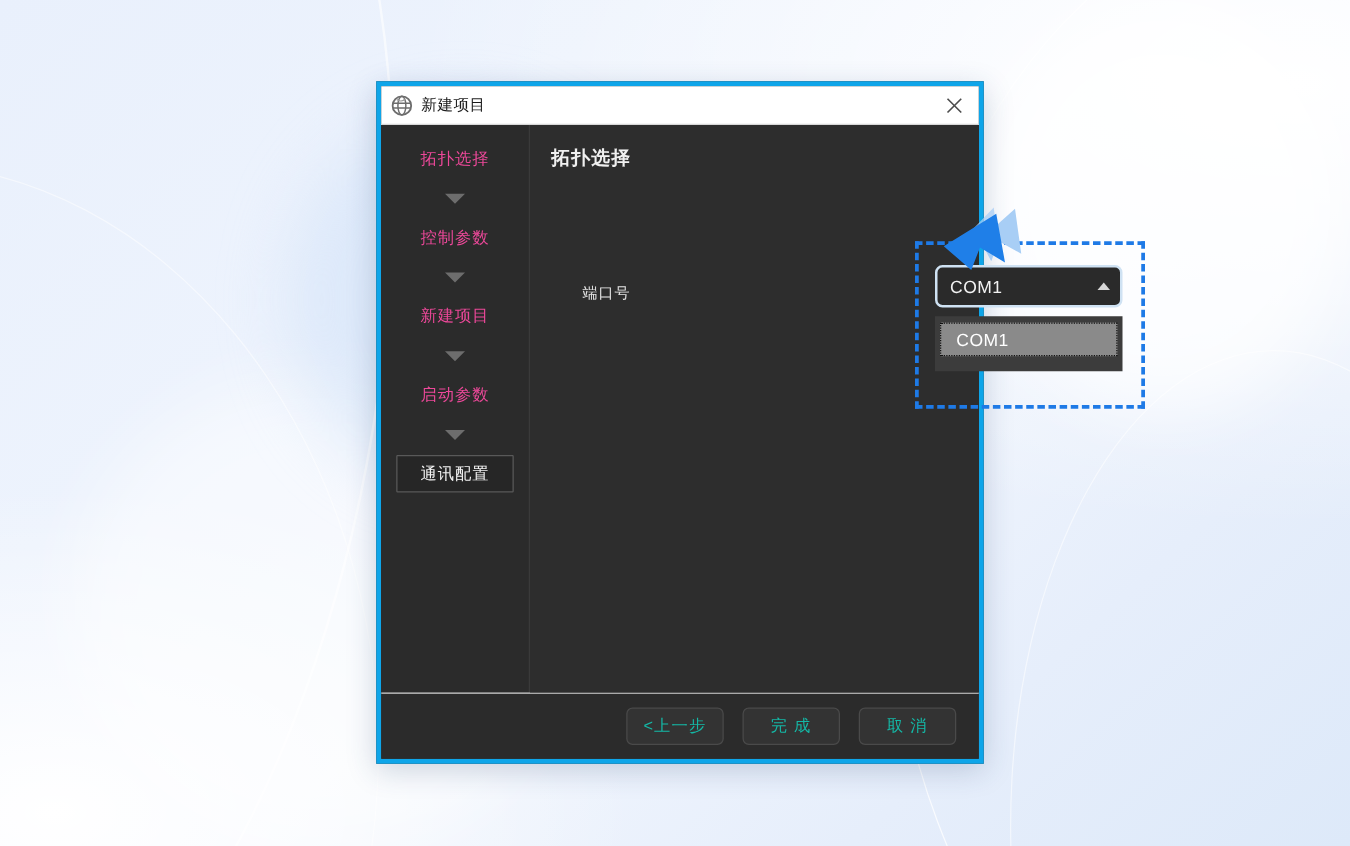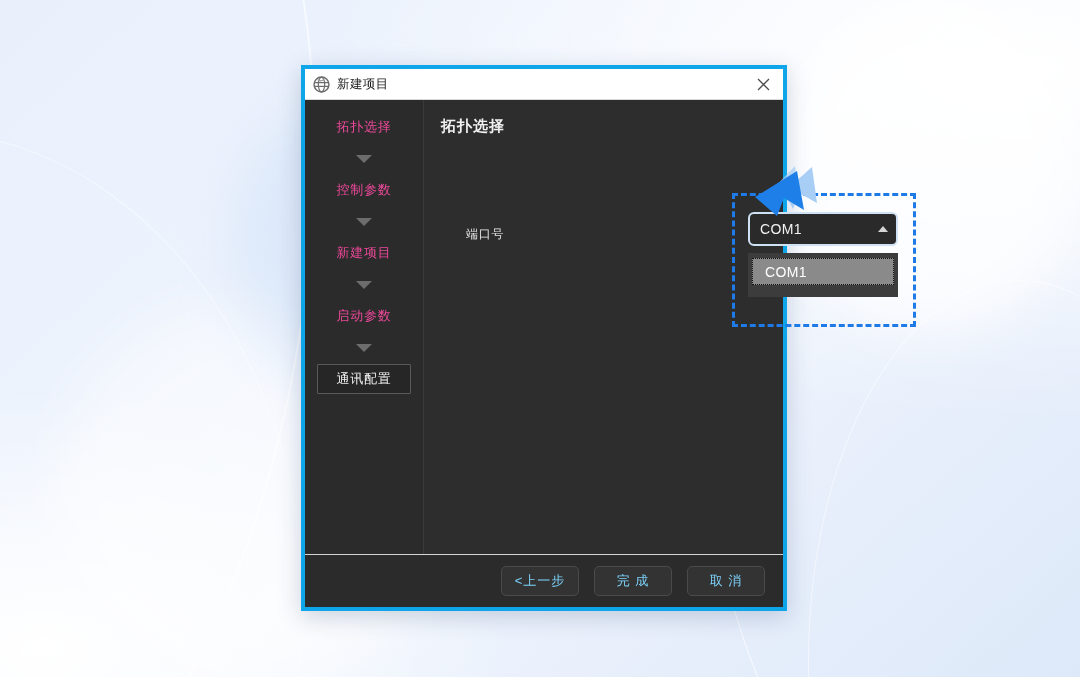--- a/index.html
+++ b/index.html
@@ -249,21 +249,21 @@
     justify-content: flex-end;
     padding-right: 18px;
     gap: 15px;
   }
   .footer-button {
     min-width: 76px;
     height: 28px;
     background: #333333;
     border: 1px solid #4a4a4a;
     border-radius: 5px;
-    color: #7dd3fc;
+    color: #14b8a6;
     font-size: 13px;
     letter-spacing: 1px;
     display: flex;
     align-items: center;
     justify-content: center;
     cursor: pointer;
     font-family: "Liberation Sans", "DejaVu Sans", sans-serif;
   }
 </style>
 </head>

